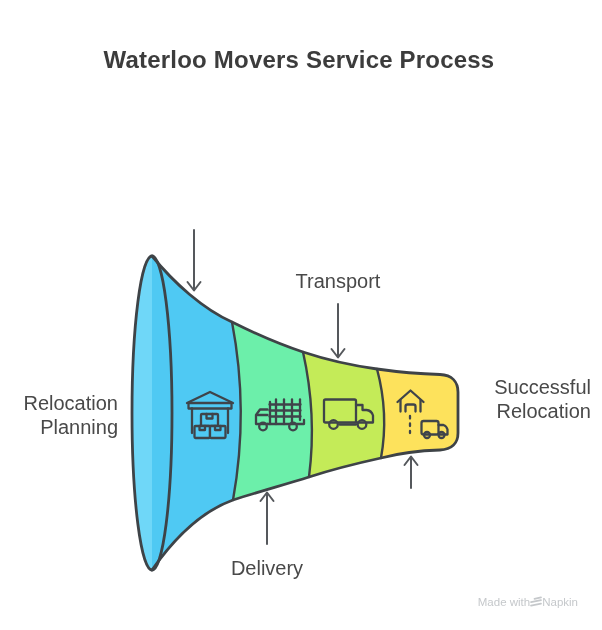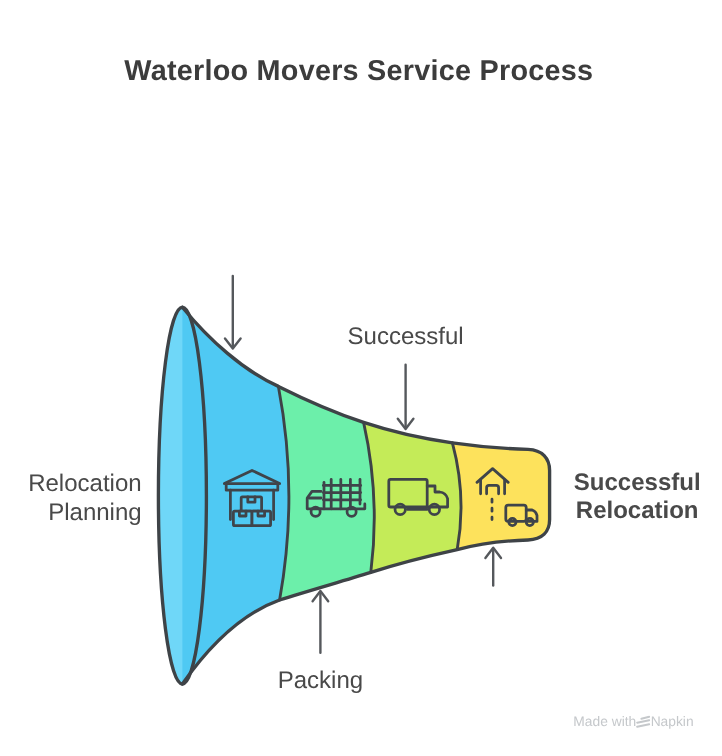--- a/index.html
+++ b/index.html
@@ -20,21 +20,21 @@
     position:absolute;
     transform:translate(-50%,-50%);
     font-size:20px;color:#494949;white-space:nowrap;
   }
   .side-label{
     position:absolute;
     font-size:20px;color:#494949;
     line-height:24px;
   }
   .side-label.start{right:484px;top:391px;width:120px;text-align:right;}
-  .side-label.end{left:471px;top:390px;width:120px;text-align:center;font-weight:bold;}
+  .side-label.end{left:471px;top:375px;width:120px;text-align:right;}
   .watermark{
     position:absolute;right:24px;top:596px;
     display:flex;align-items:center;gap:0;
     font-size:11.5px;color:#c5c8cb;
   }
   svg{display:block;}
   .diagram-svg{position:absolute;left:0;top:0;}
 </style>
 </head>
 <body>
@@ -144,22 +144,22 @@
         <path d="M267 544 V494"></path>
         <path d="M260.5 501 L267 492.5 L273.5 501"></path>
       </g>
       <g>
         <path d="M411 488 V458"></path>
         <path d="M404.5 465 L411 456.5 L417.5 465"></path>
       </g>
     </g>
   </svg>
 
-  <div class="stage-label" style="left:338px;top:281px">Successful</div>
-  <div class="stage-label" style="left:267px;top:568px">Packing</div>
+  <div class="stage-label" style="left:338px;top:281px">Transport</div>
+  <div class="stage-label" style="left:267px;top:568px">Delivery</div>
 
   <div class="side-label start">Relocation Planning</div>
   <div class="side-label end">Successful Relocation</div>
 
   <div class="watermark">
     <span>Made with</span>
     <svg width="12" height="12" viewBox="0 0 12 12">
       <g stroke="#c5c8cb" stroke-width="1.7" stroke-linecap="round" fill="none">
         <path d="M1 9.6 L11 7.6"></path>
         <path d="M1 6.2 L11 4.2"></path>

